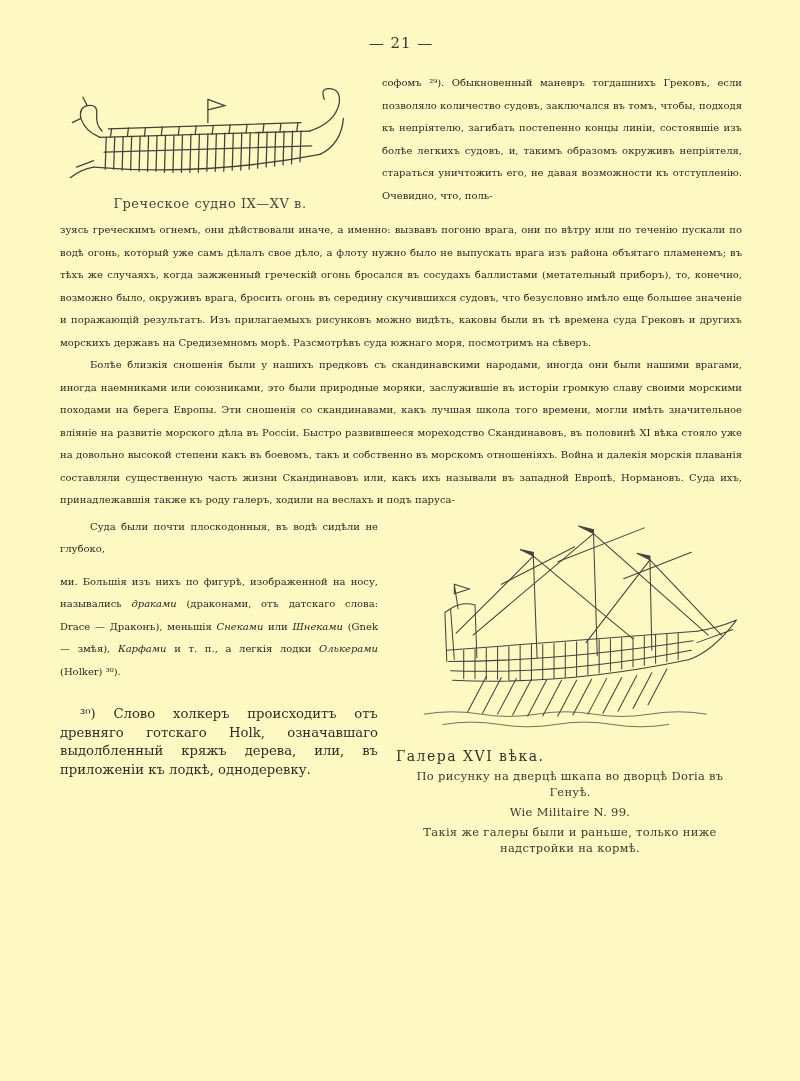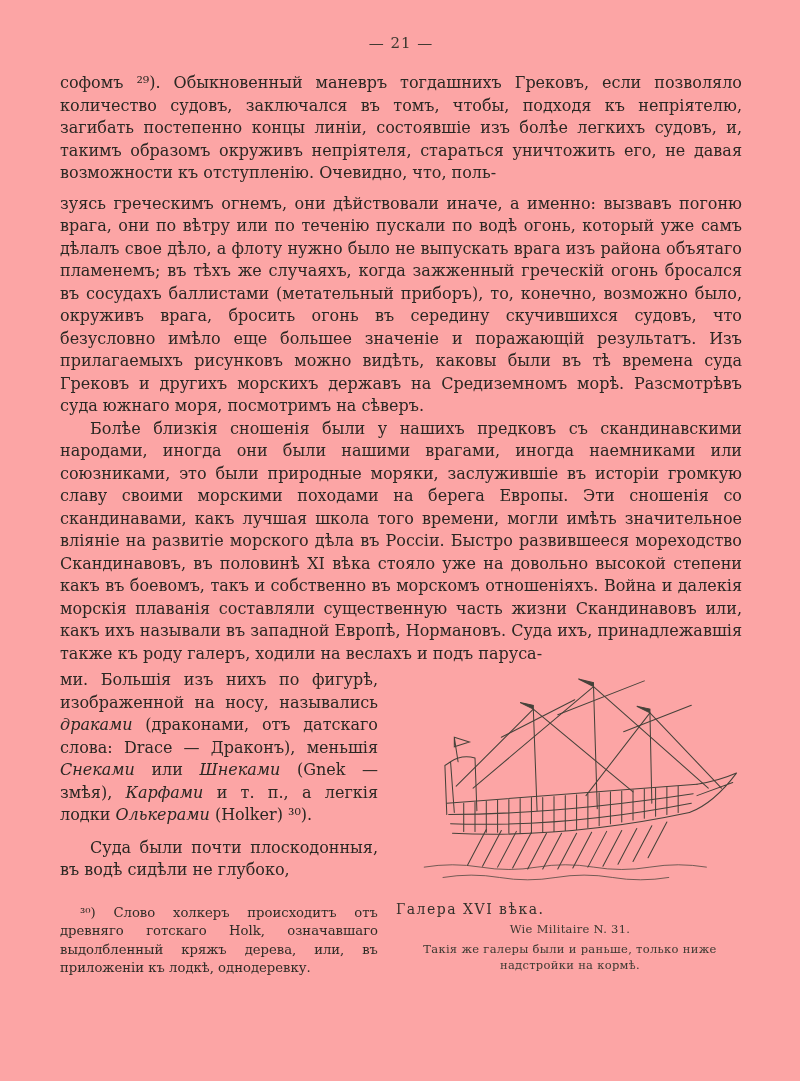--- a/index.html
+++ b/index.html
@@ -1,24 +1,24 @@
 <!DOCTYPE html>
 <html><head>
 <meta charset="utf-8">
 <style>
   *{margin:0;padding:0;box-sizing:border-box}
   body{width:800px;height:1081px;background:#fbfaf6;color:#2b2823;
        font-family:"DejaVu Serif",serif;overflow:hidden}
-  .page{width:800px;height:1081px;padding:34px 58px 0 60px;position:relative;background:#fca5a5}
+  .page{width:800px;height:1081px;padding:34px 58px 0 60px;position:relative;background:#fef9c3}
   .page-number{text-align:center;font-size:15px;color:#3a372f;margin-bottom:20px;letter-spacing:1px}
   .top-section{display:flex;gap:22px;align-items:flex-start;margin-bottom:8px}
   .figure-top{width:300px;flex:0 0 300px;padding-top:4px}
   .figure-top svg{display:block;margin:0 auto}
   .figure-caption{text-align:center;font-size:13px;letter-spacing:.5px;color:#4a463e;margin-top:12px}
-  .body-text{font-size:16px;line-height:22.5px;text-align:justify}
+  .body-text{font-size:10px;line-height:22.5px;text-align:justify}
   .col-right-top{flex:1}
   .indent{text-indent:30px}
   .bottom-section{display:flex;gap:18px;align-items:flex-start;margin-top:4px}
   .col-left-bottom{flex:0 0 318px}
   .col-left-bottom .body-text + .body-text{margin-top:10px}
   em{font-style:italic}
   .footnotes{margin-top:22px;font-size:13.2px;line-height:18.5px;text-align:justify;color:#2f2c26}
   .footnotes p + p{margin-top:4px}
   .footnotes p{text-indent:20px}
   .figure-bottom{flex:1;padding-top:2px}
@@ -27,30 +27,49 @@
   .caption-sub{text-align:center;font-size:11.5px;line-height:16px;margin-top:4px;color:#3c3931;letter-spacing:.3px}
 </style>
 </head>
 <body>
 
 <div class="page">
 
   <div class="page-number">— 21 —</div>
 
   <div class="top-section">
+    <figure class="figure-top">
+      <svg width="284" height="108" viewBox="0 0 268 102">
+        <g fill="none" stroke="#45413a" stroke-width="1.2" stroke-linecap="round">
+          <path d="M30 58 L228 52"></path>
+          <path d="M24 86 Q128 95 238 74"></path>
+          <path d="M34 72 L230 66"></path>
+          <path d="M36 58 L35 88 M44 58 L43 88 M52 57 L51 89 M60 57 L59 89 M68 57 L67 90 M76 57 L75 90 M84 56 L83 90 M92 56 L91 91 M100 56 L99 91 M108 56 L107 91 M116 55 L115 91 M124 55 L123 91 M132 55 L131 90 M140 55 L139 90 M148 54 L147 90 M156 54 L155 89 M164 54 L163 89 M172 54 L171 88 M180 53 L179 87 M188 53 L187 86 M196 53 L195 85 M204 52 L203 84 M212 52 L211 83 M220 52 L219 81"></path>
+          <path d="M38 50 L220 44"></path>
+          <path d="M40 58 L41 50 M56 57 L57 49 M72 57 L73 49 M88 56 L89 48 M104 56 L105 48 M120 55 L121 47 M136 55 L137 47 M152 54 L153 46 M168 54 L169 46 M184 53 L185 45 M200 53 L201 45 M216 52 L217 44"></path>
+          <path d="M30 58 Q16 52 12 40 Q10 30 18 28 Q28 26 27 36 Q26 46 32 52"></path>
+          <path d="M12 40 L4 44 M18 28 L14 20"></path>
+          <path d="M24 86 Q12 88 2 96 M24 80 L8 86"></path>
+          <path d="M228 52 Q252 44 256 26 Q258 12 246 12 Q238 12 242 22"></path>
+          <path d="M238 74 Q258 64 260 40"></path>
+          <path d="M132 44 L132 22 M132 22 L148 28 L132 32"></path>
+        </g>
+      </svg>
+      <figcaption class="figure-caption">Греческое судно IX—XV в.</figcaption>
+    </figure>
     <p class="body-text col-right-top">софомъ ²⁹). Обыкновенный маневръ тогдашнихъ Грековъ, если позволяло количество судовъ, заключался въ томъ, чтобы, подходя къ непріятелю, загибать постепенно концы линіи, состоявшіе изъ болѣе легкихъ судовъ, и, такимъ образомъ окруживъ непріятеля, стараться уничтожить его, не давая возможности къ отступленію. Очевидно, что, поль-</p>
   </div>
 
   <p class="body-text">зуясь греческимъ огнемъ, они дѣйствовали иначе, а именно: вызвавъ погоню врага, они по вѣтру или по теченію пускали по водѣ огонь, который уже самъ дѣлалъ свое дѣло, а флоту нужно было не выпускать врага изъ района объятаго пламенемъ; въ тѣхъ же случаяхъ, когда зажженный греческій огонь бросался въ сосудахъ баллистами (метательный приборъ), то, конечно, возможно было, окруживъ врага, бросить огонь въ середину скучившихся судовъ, что безусловно имѣло еще большее значеніе и поражающій результатъ. Изъ прилагаемыхъ рисунковъ можно видѣть, каковы были въ тѣ времена суда Грековъ и другихъ морскихъ державъ на Средиземномъ морѣ. Разсмотрѣвъ суда южнаго моря, посмотримъ на сѣверъ.</p>
   <p class="body-text indent">Болѣе близкія сношенія были у нашихъ предковъ съ скандинавскими народами, иногда они были нашими врагами, иногда наемниками или союзниками, это были природные моряки, заслужившіе въ исторіи громкую славу своими морскими походами на берега Европы. Эти сношенія со скандинавами, какъ лучшая школа того времени, могли имѣть значительное вліяніе на развитіе морского дѣла въ Россіи. Быстро развившееся мореходство Скандинавовъ, въ половинѣ XI вѣка стояло уже на довольно высокой степени какъ въ боевомъ, такъ и собственно въ морскомъ отношеніяхъ. Война и далекія морскія плаванія составляли существенную часть жизни Скандинавовъ или, какъ ихъ называли въ западной Европѣ, Нормановъ. Суда ихъ, принадлежавшія также къ роду галеръ, ходили на веслахъ и подъ паруса-</p>
 
   <div class="bottom-section">
     <div class="col-left-bottom">
+      <p class="body-text indent">Суда были почти плоскодонныя, въ водѣ сидѣли не глубоко,</p>
       <p class="body-text"><span>ми. Большія изъ нихъ по фигурѣ, изображенной на носу, назывались </span><em>драками</em><span> (драконами, отъ датскаго слова: Drace — Драконъ), меньшія </span><em>Снеками</em><span> или </span><em>Шнеками</em><span> (Gnek — змѣя), </span><em>Карфами</em><span> и т. п., а легкія лодки </span><em>Олькерами</em><span> (Holker) ³⁰).</span></p>
-      <p class="body-text indent">Суда были почти плоскодонныя, въ водѣ сидѣли не глубоко,</p>
       <div class="footnotes">
         <p>³⁰) Слово холкеръ происходитъ отъ древняго готскаго Holk, означавшаго выдолбленный кряжъ дерева, или, въ приложеніи къ лодкѣ, однодеревку.</p>
       </div>
     </div>
 
     <figure class="figure-bottom">
       <svg width="348" height="222" viewBox="0 0 370 235">
         <g fill="none" stroke="#46423a" stroke-width="1.1" stroke-linecap="round">
           <path d="M146 40 L150 148"></path>
           <path d="M210 16 L214 146"></path>
@@ -67,19 +86,20 @@
           <path d="M56 152 Q170 152 316 130 M58 162 Q180 166 314 140"></path>
           <path d="M320 120 Q344 116 362 108 M320 132 L358 118 M312 150 Q338 140 362 108"></path>
           <path d="M72 140 L72 170 M84 139 L84 170 M96 138 L96 171 M108 137 L108 171 M120 136 L120 172 M132 135 L132 172 M144 134 L144 172 M156 134 L156 171 M168 133 L168 170 M180 132 L180 169 M192 131 L192 168 M204 130 L204 166 M216 129 L216 164 M228 128 L228 162 M240 127 L240 160 M252 126 L252 158 M264 125 L264 156 M276 124 L276 154 M288 123 L288 152 M300 122 L300 150"></path>
           <path d="M96 168 L76 206 M112 169 L92 207 M128 170 L108 208 M144 171 L124 209 M160 172 L140 210 M176 172 L156 210 M192 172 L172 210 M208 171 L188 209 M224 170 L204 208 M240 169 L220 207 M256 167 L236 205 M272 164 L252 202 M288 160 L268 198"></path>
           <path d="M30 208 Q60 203 90 208 T150 208 T210 208 T270 208 T330 208" stroke-width="0.8"></path>
           <path d="M50 219 Q80 214 110 219 T170 219 T230 219 T290 219" stroke-width="0.8"></path>
         </g>
       </svg>
       <figcaption>
         <div class="caption-main">Галера XVI вѣка.</div>
-        <div class="caption-sub">Wie Militaire N. 31.</div>
+        <div class="caption-sub">По рисунку на дверцѣ шкапа во дворцѣ Doria въ Генуѣ.</div>
+        <div class="caption-sub">Wie Militaire N. 99.</div>
         <div class="caption-sub">Такія же галеры были и раньше, только ниже надстройки на кормѣ.</div>
       </figcaption>
     </figure>
   </div>
 
 </div>
 
 </body></html>

